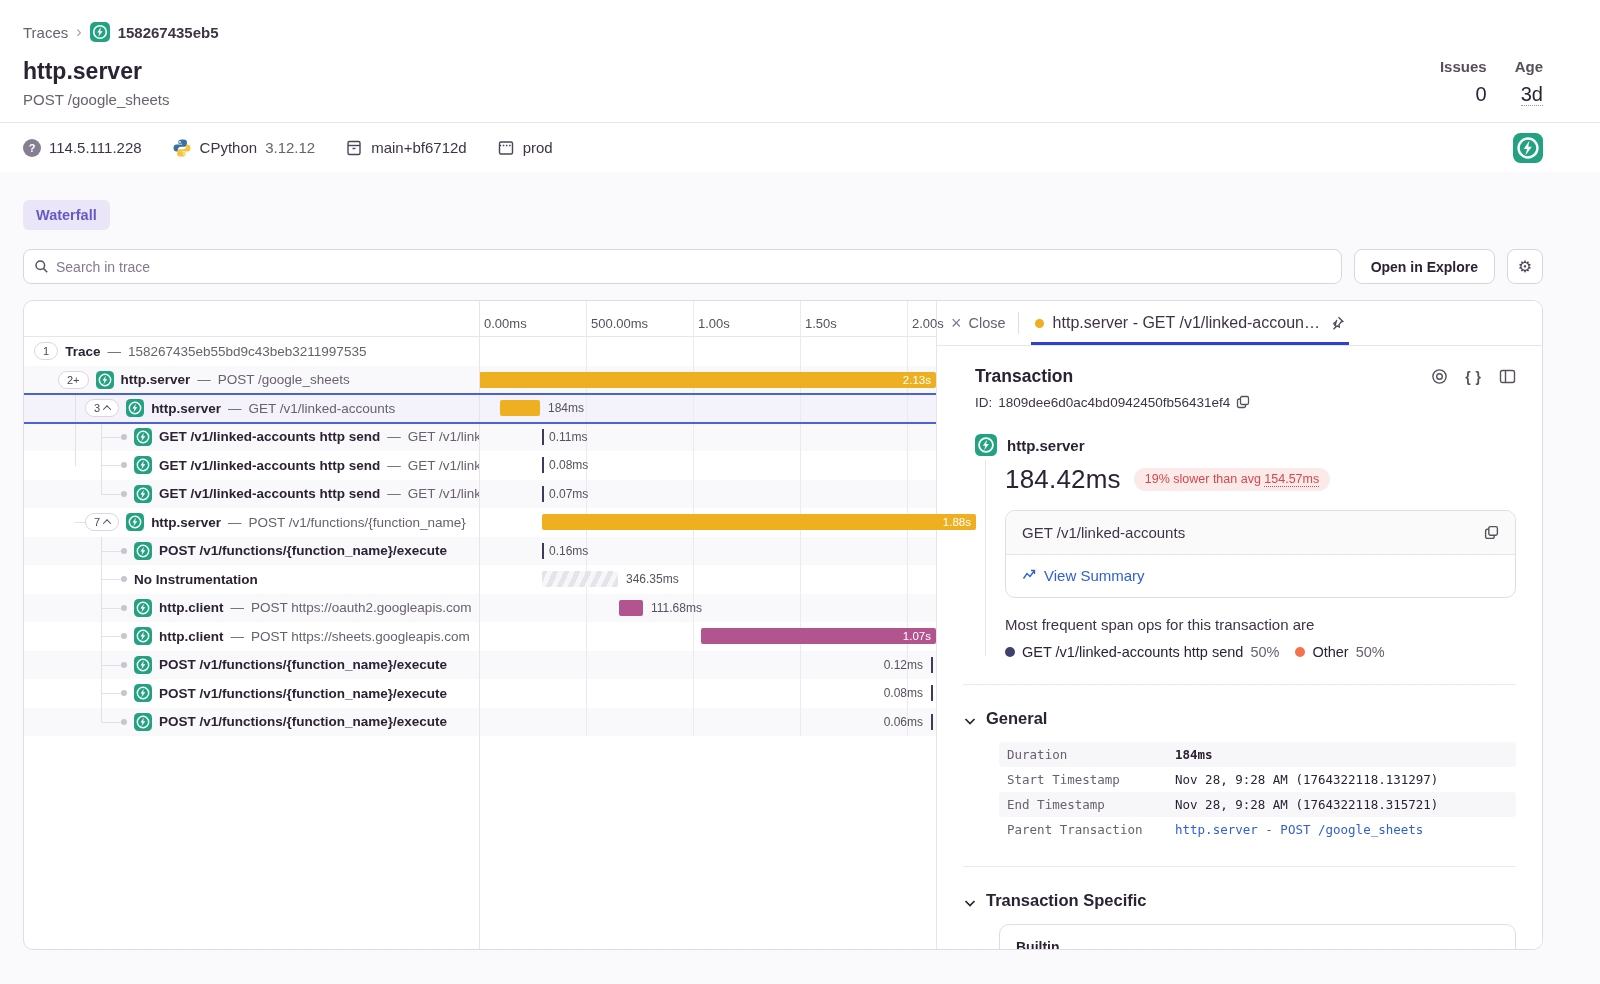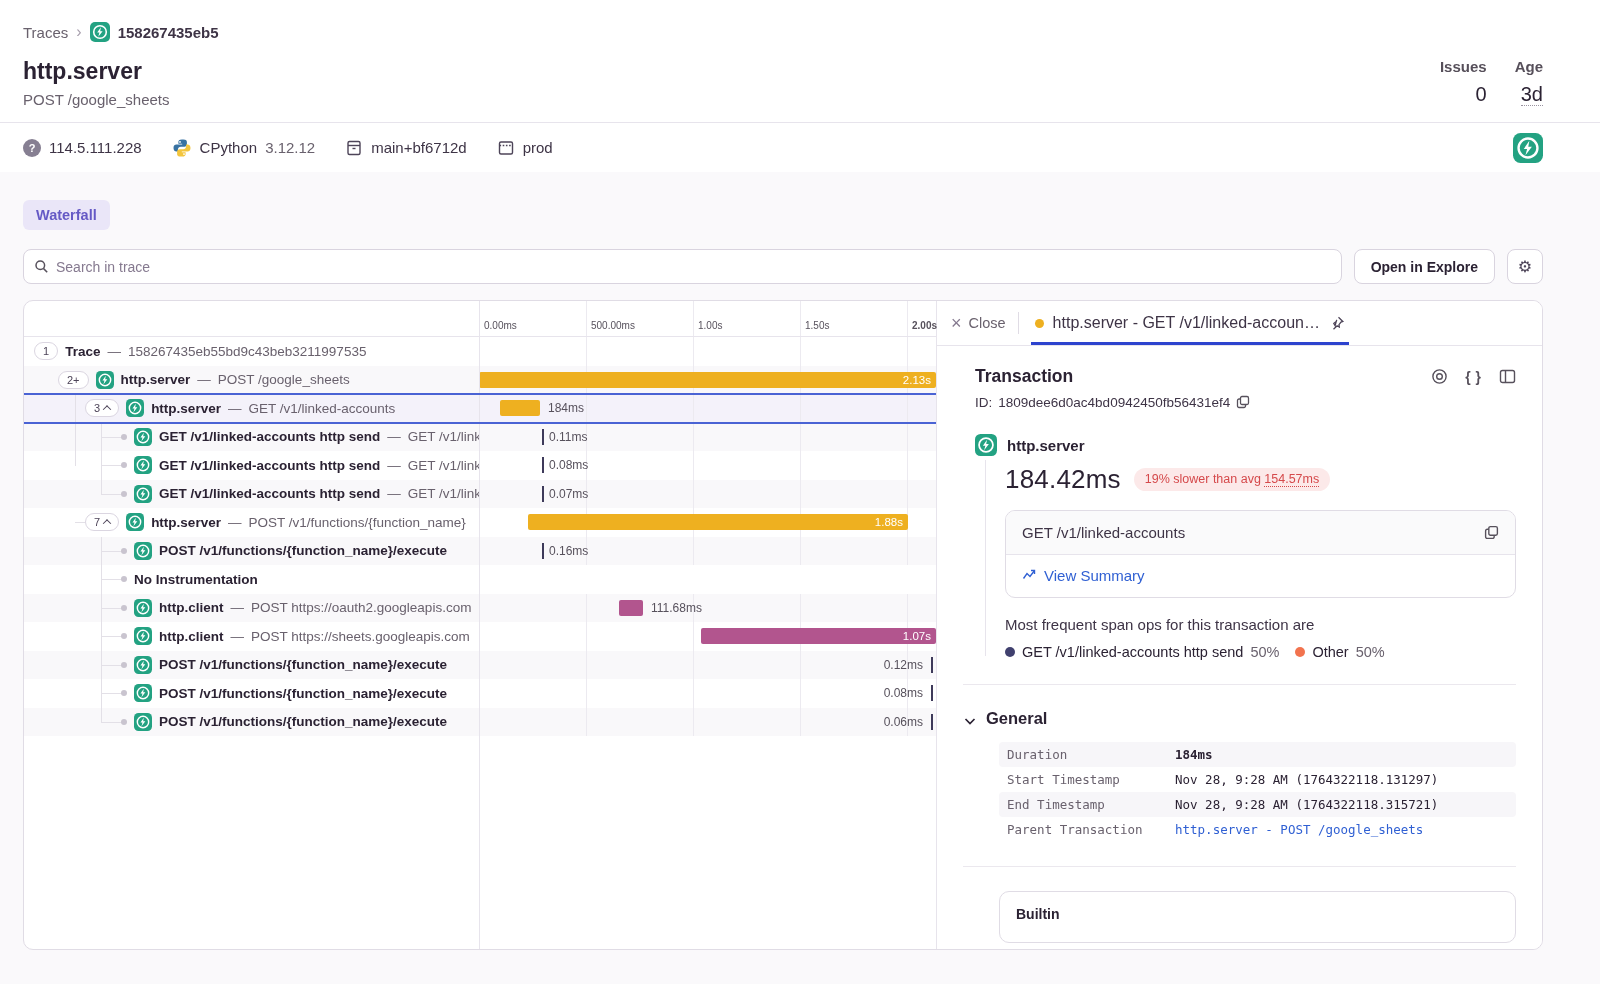--- a/index.html
+++ b/index.html
@@ -37,21 +37,21 @@
   .search svg{position:absolute;left:11px;top:10px;}
   .search input{width:100%;height:35px;border:1px solid #D9D4DF;border-radius:8px;padding:0 12px 0 32px;font-size:14px;color:#3E3446;background:#fff;font-family:inherit;outline:none;}
   .search input::placeholder{color:#85798F;}
   .btn{height:35px;border:1px solid #D9D4DF;background:#fff;border-radius:8px;font-weight:700;font-size:14px;color:#2B2233;padding:0 16px;cursor:pointer;font-family:inherit;}
   .icon-btn{width:36px;padding:0;font-size:16px;color:#4D4458;display:flex;align-items:center;justify-content:center;}
   .trace-box{margin-top:16px;height:650px;background:#fff;border:1px solid var(--border);border-radius:10px;display:flex;overflow:hidden;}
   .left-main{width:912px;position:relative;flex:none;}
   .vline{position:absolute;left:455px;top:0;bottom:0;width:1px;background:var(--line);}
   .axis-header{display:grid;grid-template-columns:455px 457px;height:36px;border-bottom:1px solid var(--line);}
   .axis-chart-cell{position:relative;background-image:linear-gradient(to right,#ECEAF0 1px,transparent 1px);background-size:107px 100%;}
-  .axis-label{position:absolute;bottom:5px;font-size:10px;color:#57515C;margin-top:9px;}
+  .axis-label{position:absolute;bottom:5px;font-size:13px;color:#57515C;margin-top:9px;}
   .rows{position:relative;}
   .trace-row{display:grid;grid-template-columns:455px 457px;height:28.5px;position:relative;}
   .trace-row.alt{background:#F9F8FA;}
   .trace-row.selected{background:#F4F2FA;}
   .trace-row.selected::before,.trace-row.selected::after{content:"";position:absolute;left:0;right:0;height:2px;background:var(--sel);z-index:3;}
   .trace-row.selected::before{top:-1px;} .trace-row.selected::after{bottom:-1px;}
   .tree-cell{display:flex;align-items:center;gap:7px;overflow:hidden;white-space:nowrap;font-size:13.5px;z-index:1;}
   .pill{flex:none;border:1px solid #DBD6E1;background:#fff;border-radius:10px;font-size:11px;color:#4D4458;padding:1px 8px;display:inline-flex;align-items:center;gap:4px;cursor:pointer;line-height:14px;}
   .chev{width:6px;height:6px;border-left:1.5px solid #4D4458;border-top:1.5px solid #4D4458;transform:rotate(45deg) translate(1px,1px);display:inline-block;}
   .tdot{flex:none;width:6px;height:6px;border-radius:50%;background:#C9C4CF;}
@@ -215,21 +215,21 @@
 
     <div class="trace-box">
       <div class="left-main">
         <div class="axis-header">
           <div class="axis-tree-cell"></div>
           <div class="axis-chart-cell">
               <span class="axis-label" style="left: 5px;">0.00ms</span>
               <span class="axis-label" style="left: 112px;">500.00ms</span>
               <span class="axis-label" style="left: 219px;">1.00s</span>
               <span class="axis-label" style="left: 326px;">1.50s</span>
-              <span class="axis-label" style="left: 433px; font-weight: bold;">2.00s</span>
+              <span class="axis-label" style="left: 433px;">2.00s</span>
             </div>
         </div>
         <div class="rows">
             <div class="trace-row">
               <div class="tree-cell" style="padding-left: 10px;">
                 <span class="pill">1</span>
                 <span class="row-label">Trace</span>
                 <span class="row-sep">—</span>
                 <span class="row-desc">158267435eb55bd9c43beb3211997535</span>
               </div>
@@ -337,21 +337,21 @@
                     <rect width="20" height="20" rx="5" fill="#23A282"></rect>
                     <circle cx="10" cy="10" r="6.3" fill="none" stroke="#fff" stroke-width="1.6"></circle>
                     <path d="M10.9 5.2 7.2 10.6h2.2l-1.1 4.2 4.3-5.6h-2.4z" fill="#fff"></path>
                   </svg>
                 </span>
                 <span class="row-label">http.server</span>
                 <span class="row-sep">—</span>
                 <span class="row-desc">POST /v1/functions/{function_name}</span>
               </div>
               <div class="chart-cell">
-                <div class="bar amber" style="left: 49px; width: 380px;">1.88s</div>
+                <div class="bar amber" style="left: 63px; width: 434px;">1.88s</div>
               </div>
             </div>
             <div class="trace-row alt">
               <div class="tree-cell" style="padding-left: 97px;">
                 <span class="tdot"></span>
                 <span class="span-icon">
                   <svg width="18" height="18" viewBox="0 0 20 20">
                     <rect width="20" height="20" rx="5" fill="#23A282"></rect>
                     <circle cx="10" cy="10" r="6.3" fill="none" stroke="#fff" stroke-width="1.6"></circle>
                     <path d="M10.9 5.2 7.2 10.6h2.2l-1.1 4.2 4.3-5.6h-2.4z" fill="#fff"></path>
@@ -361,20 +361,24 @@
               </div>
               <div class="chart-cell">
                 <div class="tickmark" style="left: 63px;"></div>
                 <span class="bar-out-label" style="left: 70px;">0.16ms</span>
               </div>
             </div>
             <div class="trace-row">
               <div class="tree-cell" style="padding-left: 97px;">
                 <span class="tdot"></span>
                 <span class="row-label">No Instrumentation</span>
+              </div>
+              <div class="chart-cell">
+                <div class="bar hatch" style="left: 63px; width: 76px;"></div>
+                <span class="bar-out-label" style="left: 147px;">346.35ms</span>
               </div>
             </div>
             <div class="trace-row alt">
               <div class="tree-cell" style="padding-left: 97px;">
                 <span class="tdot"></span>
                 <span class="span-icon">
                   <svg width="18" height="18" viewBox="0 0 20 20">
                     <rect width="20" height="20" rx="5" fill="#23A282"></rect>
                     <circle cx="10" cy="10" r="6.3" fill="none" stroke="#fff" stroke-width="1.6"></circle>
                     <path d="M10.9 5.2 7.2 10.6h2.2l-1.1 4.2 4.3-5.6h-2.4z" fill="#fff"></path>
@@ -607,20 +611,26 @@
               <div class="kv-row">
                 <span class="k">Parent Transaction</span>
                 <span class="v vlink">http.server - POST /google_sheets</span>
               </div>
             </div>
           </section>
 
           <hr>
 
           <section>
+            <div class="sec-head">
+              <svg width="14" height="14" viewBox="0 0 14 14" fill="none" stroke="#2B2233" stroke-width="1.7">
+                <path d="M2.5 5 7 9.5 11.5 5"></path>
+              </svg>
+              <span>Transaction Specific</span>
+            </div>
             <div class="partial-box">
               <span>Builtin</span>
             </div>
           </section>
         </div>
       </aside>
     </div>
   </div>
 </div>
 

